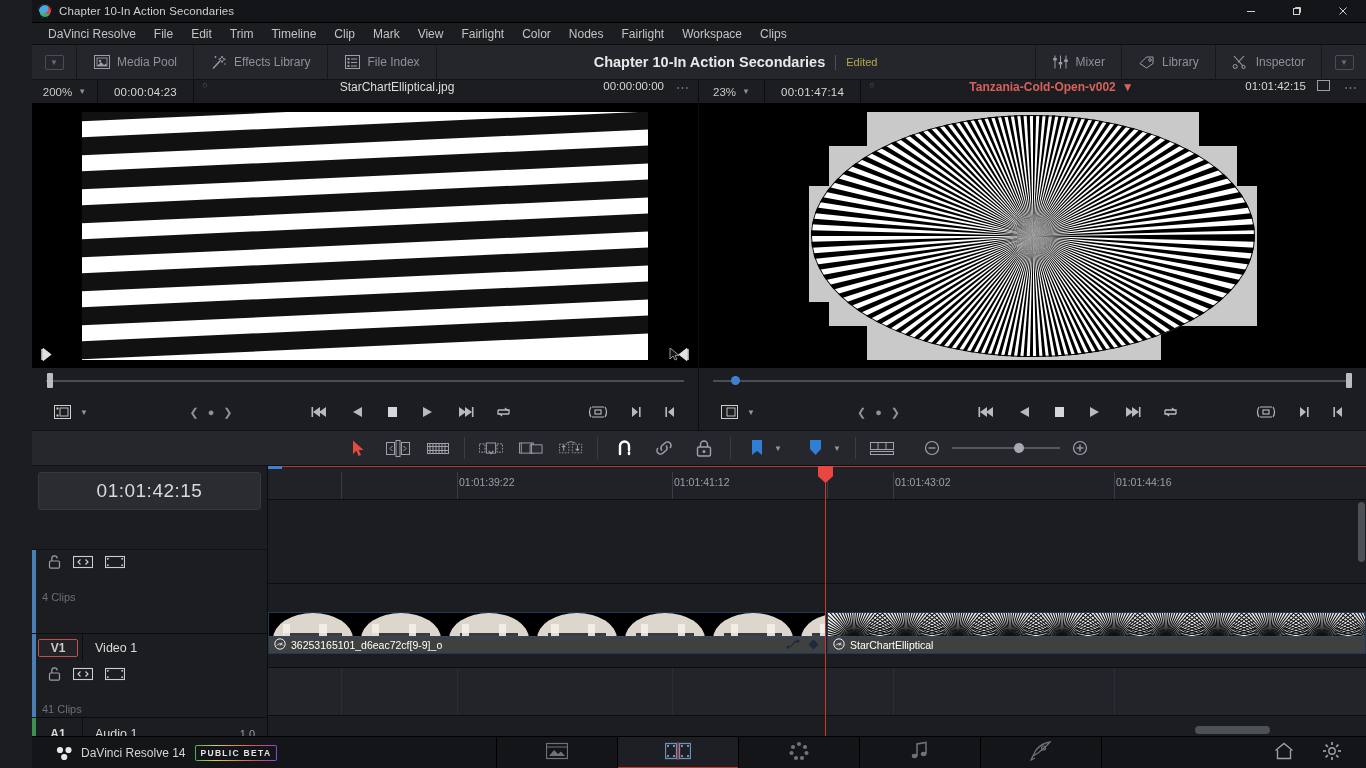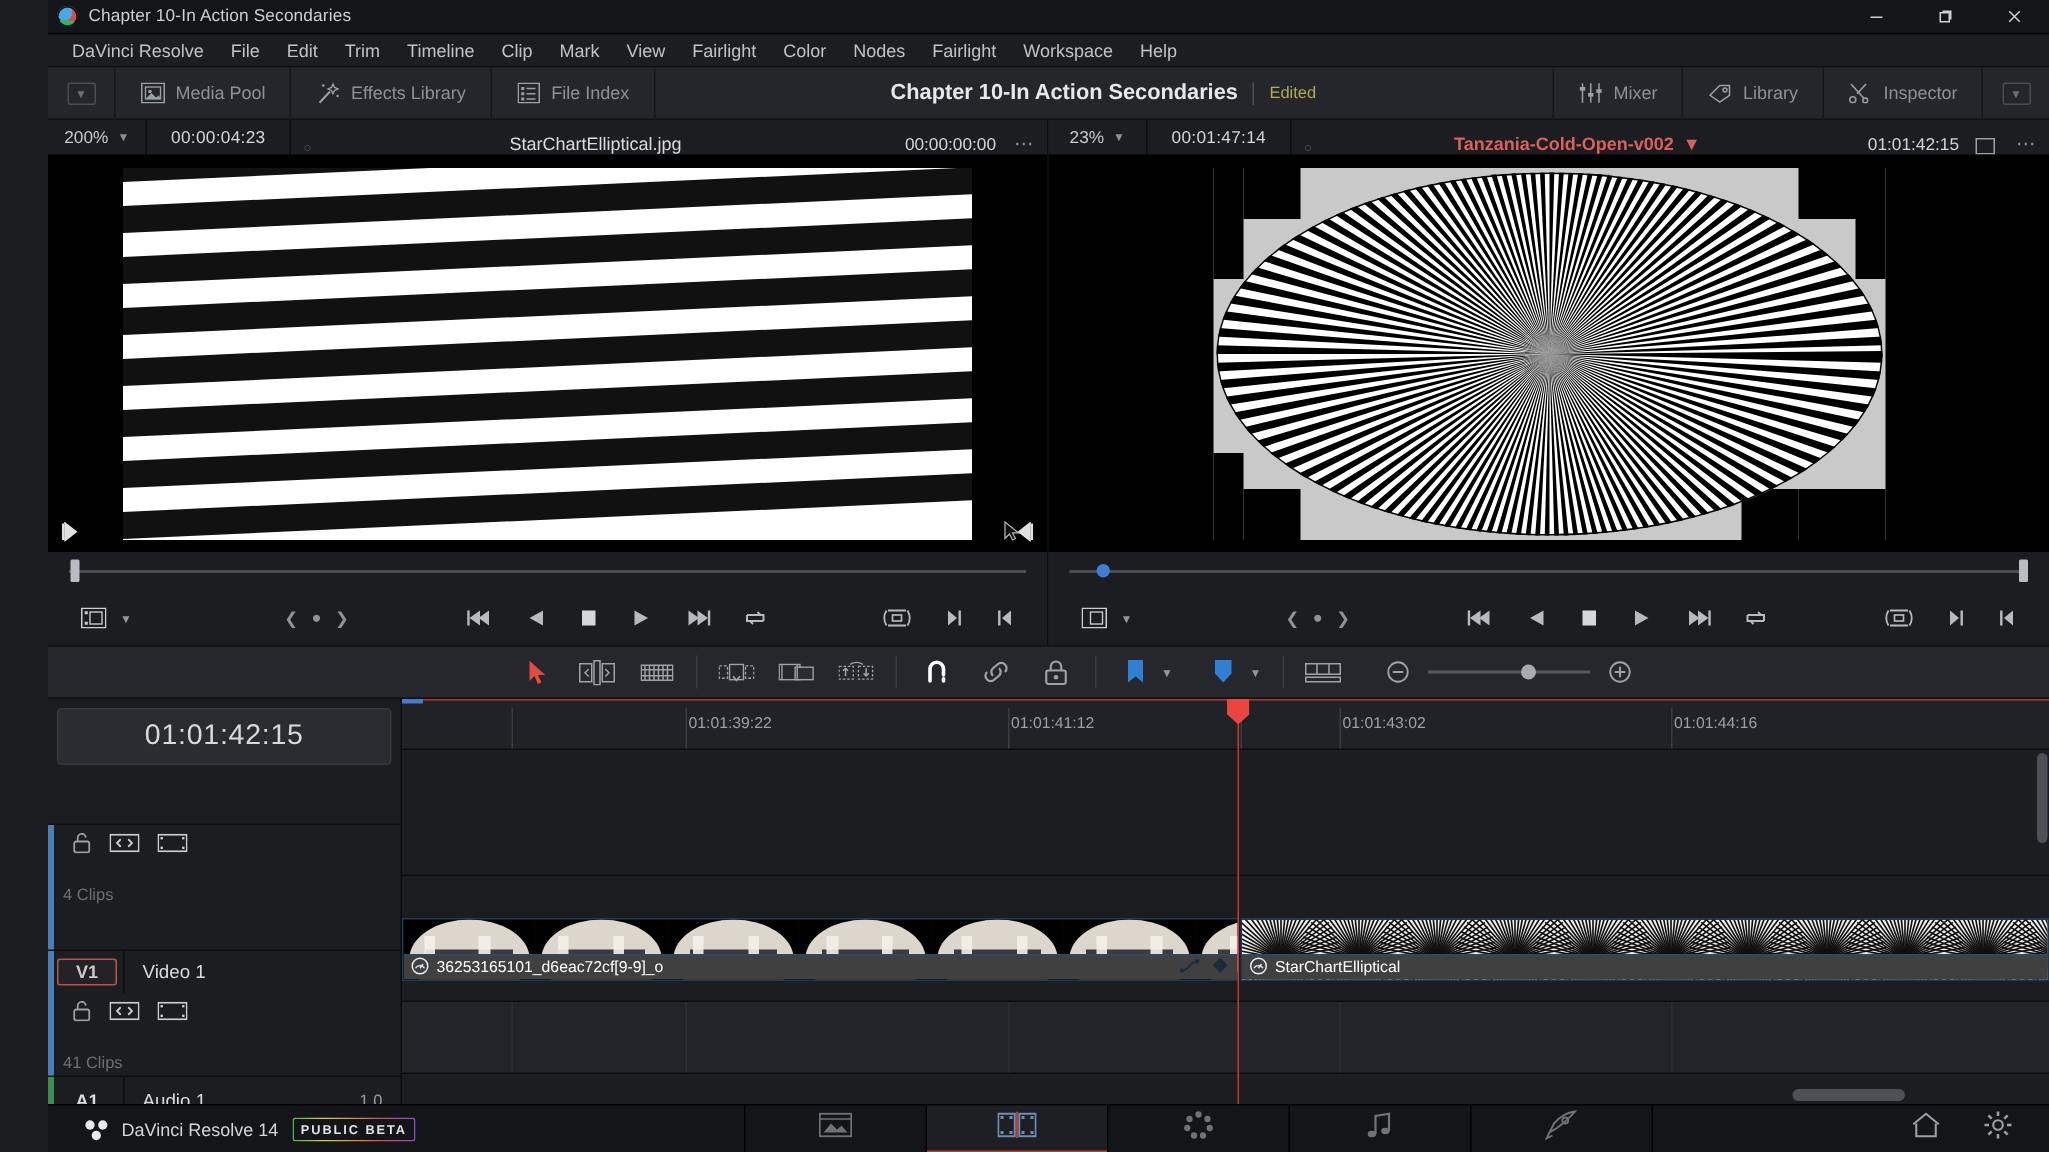--- a/index.html
+++ b/index.html
@@ -50,21 +50,21 @@
   .tr-center { flex: 1; display: flex; align-items: center; justify-content: center; gap: 10px; }
   .tr-projname { font-size: 14.5px; font-weight: bold; color: #e8e8e8; }
   .tr-divider { width: 1px; height: 15px; background: #4d5057; }
   .tr-edited { font-size: 11px; color: #b3ab4e; }
   .tr-right { display: flex; align-items: center; }
 
   
   .viewers { height: 350px; display: flex; background: #1b1d21; }
   .viewer { width: 683px; display: flex; flex-direction: column; background: #1b1d21; }
   .viewer.left { border-right: 1px solid #0c0d0f; }
-  .vhead { height: 23px; display: flex; align-items: flex-end; background: #1b1d21; font-size: 11.5px; }
+  .vhead { height: 23px; display: flex; align-items: flex-start; background: #1b1d21; font-size: 11.5px; }
   .vh-zoom { width: 66px; display:flex; align-items:center; justify-content:center; gap:6px; color:#c9c9c9; font-size:11.5px;
      border-right:1px solid #0c0d0f; height:23px;}
   .vh-zoom .cv { color:#8a8e95; font-size:8px; }
   .vh-tc { width: 96px; text-align: center; color: #d6d6d6; font-size: 11.5px; border-right:1px solid #0c0d0f;
      height:23px; display:flex; align-items:center; justify-content:center; letter-spacing:.2px;}
   .vh-dot { width: 22px; text-align:center; color:#5a5e64; font-size: 9px; }
   .vh-name { flex: 1; text-align: center; font-size: 12px; color: #dcdcdc; display:flex; align-items:center; justify-content:center; gap:6px;}
   .vh-name.red { color: #d9605b; font-weight: bold; }
   .vh-tcr { width: 90px; text-align: right; color: #d6d6d6; font-size: 11.5px; padding-right: 4px; }
   .vh-sq { width:26px; display:flex;align-items:center;justify-content:center;}
@@ -220,21 +220,21 @@
     <div class="mi">Trim</div>
     <div class="mi">Timeline</div>
     <div class="mi">Clip</div>
     <div class="mi">Mark</div>
     <div class="mi">View</div>
     <div class="mi">Fairlight</div>
     <div class="mi">Color</div>
     <div class="mi">Nodes</div>
     <div class="mi">Fairlight</div>
     <div class="mi">Workspace</div>
-    <div class="mi">Help</div>
+    <div class="mi">Clips</div>
   </div>
 
   <div class="toprow">
     <div class="tr-chev">
       <div class="chevbox">▼</div>
     </div>
     <div class="vsep"></div>
     <div class="tr-item">
       <span class="ic">
         <svg width="16" height="14" viewBox="0 0 16 14">

